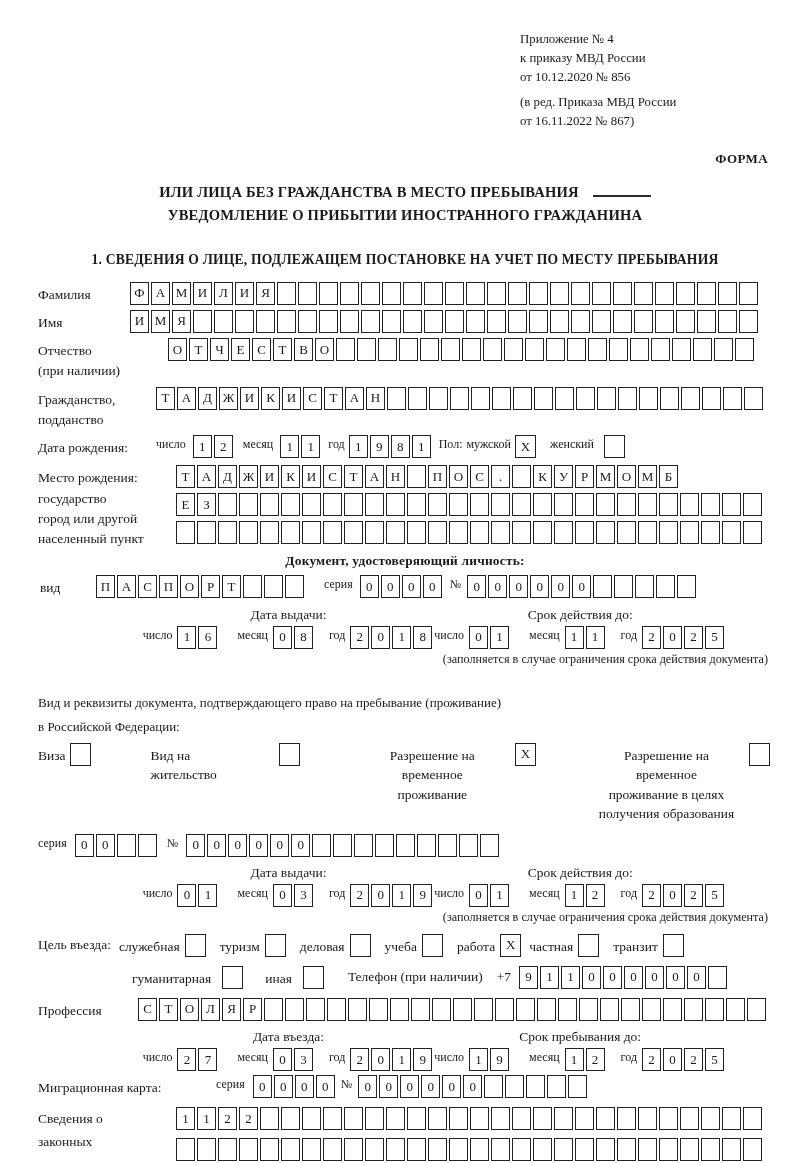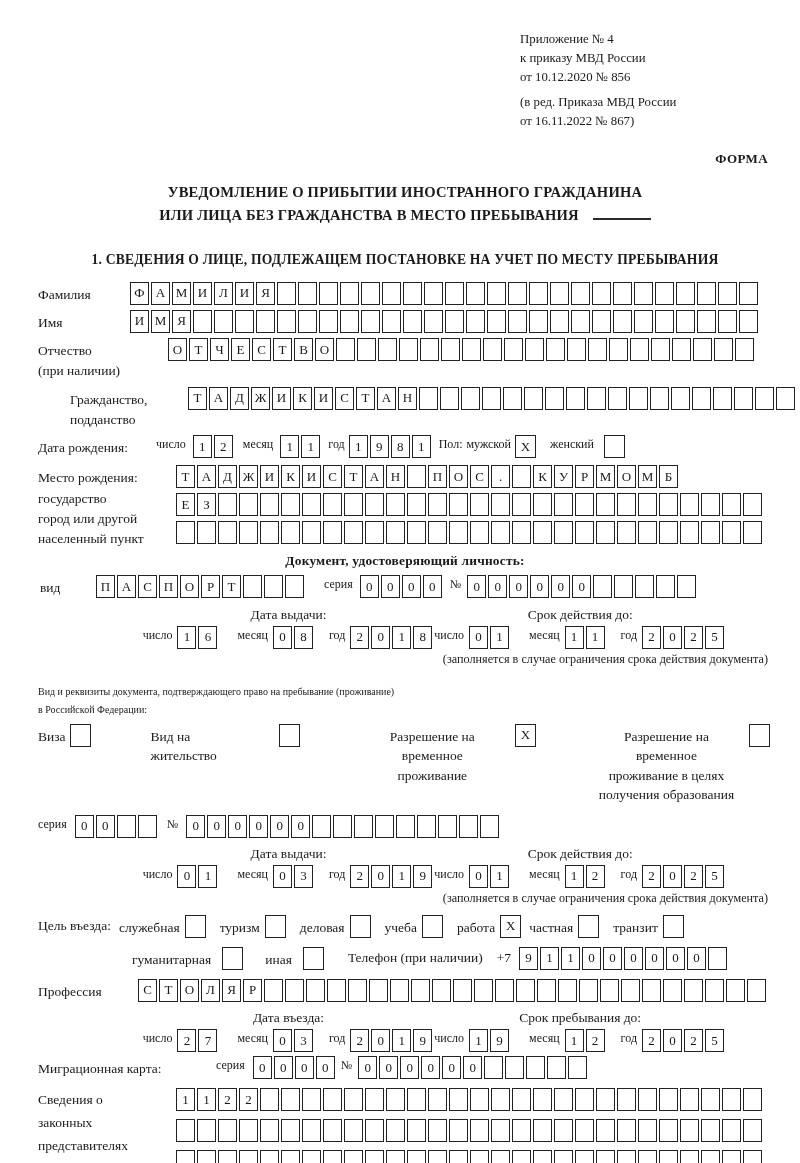--- a/index.html
+++ b/index.html
@@ -15,40 +15,40 @@
   .forma{text-align:right;font-weight:bold;font-size:13px;margin:20px 4px 0 0;letter-spacing:.4px;}
   
   .title{text-align:center;font-weight:bold;font-size:14.6px;line-height:1.6;margin-top:14px;letter-spacing:.2px;}
   .blank-underline{display:inline-block;width:58px;border-bottom:2.4px solid #2a2a2a;height:.9em;margin-left:14px;}
   .section-heading{font-weight:bold;font-size:13.6px;text-align:center;margin-top:24px;letter-spacing:.2px;}
   
   .content{margin-top:14px;}
   .frow{display:flex;align-items:flex-start;margin-top:5px;}
   .flabel{font-size:13.5px;flex:none;line-height:1.5;padding-top:3px;}
   .stack{display:flex;flex-direction:column;}
-  .w92{width:92px;}.w130{width:130px;}.w118{width:118px;margin-left:32px;}.w138{width:138px;}.w100{width:100px;}.w175{width:178px;}
+  .w92{width:92px;}.w130{width:130px;}.w118{width:118px;}.w138{width:138px;}.w100{width:100px;}.w175{width:178px;}
   .cells{display:flex;flex:none;}
   .cell{
     box-sizing:border-box;flex:none;width:19px;height:23px;border:1.6px solid #222;
     margin-right:2px;display:inline-flex;align-items:center;justify-content:center;
     font-size:13px;background:#fff;
   }
   .rows .cells{margin-bottom:5px;}
   .checkbox{display:inline-flex;flex:none;}
   .checkbox .cell{width:21px;height:23px;}
   
   .dates-row{display:flex;justify-content:flex-end;margin-top:8px;padding-right:6px;}
   .dategrp{display:flex;flex-direction:column;}
   .dtitle{font-size:13.5px;text-align:center;margin-bottom:3px;}
   .dateline{display:flex;align-items:flex-start;}
   .dlabel{font-size:12px;margin:2px 5px 0 0;}
   .dateline .cells{margin-right:10px;}
   .dateline .cells:last-child{margin-right:0;}
   .note{font-size:12.2px;text-align:right;margin-top:3px;padding-right:4px;}
-  .intro{font-size:10px;line-height:1.85;margin-top:16px;}
+  .intro{font-size:13px;line-height:1.85;margin-top:24px;}
   
   .options-row{display:flex;align-items:flex-start;margin-top:4px;gap:34px;}
   .opt{display:flex;align-items:flex-start;}
   .opt+.opt{margin-left:24px;}
   .olabel{font-size:13.5px;line-height:1.45;padding-top:3px;}
   .opt .checkbox{margin-left:9px;}
   .opt .stack{text-align:center;}
   
   .purpose-row{display:flex;align-items:flex-start;margin-top:9px;font-size:13.5px;}
   .purpose-row .plabel{padding-top:3px;margin-right:8px;}
@@ -67,22 +67,22 @@
   <div class="doc-header">
     <div class="hline">Приложение № 4</div>
     <div class="hline">к приказу МВД России</div>
     <div class="hline">от 10.12.2020 № 856</div>
     <div class="hline gap">(в ред. Приказа МВД России</div>
     <div class="hline">от 16.11.2022 № 867)</div>
   </div>
   <div class="forma">ФОРМА</div>
 
   <div class="title">
+    <div><span>ИЛИ ЛИЦА БЕЗ ГРАЖДАНСТВА В МЕСТО ПРЕБЫВАНИЯ</span><span class="blank-underline"></span></div>
     <div>УВЕДОМЛЕНИЕ О ПРИБЫТИИ ИНОСТРАННОГО ГРАЖДАНИНА</div>
-    <div><span>ИЛИ ЛИЦА БЕЗ ГРАЖДАНСТВА В МЕСТО ПРЕБЫВАНИЯ</span><span class="blank-underline"></span></div>
   </div>
 
   <div class="section-heading">1. СВЕДЕНИЯ О ЛИЦЕ, ПОДЛЕЖАЩЕМ ПОСТАНОВКЕ НА УЧЕТ ПО МЕСТУ ПРЕБЫВАНИЯ</div>
 
   <div class="content">
 
     <div class="frow">
       <div class="flabel w92">Фамилия</div>
       <div class="cells">
           <span class="cell">Ф</span>

